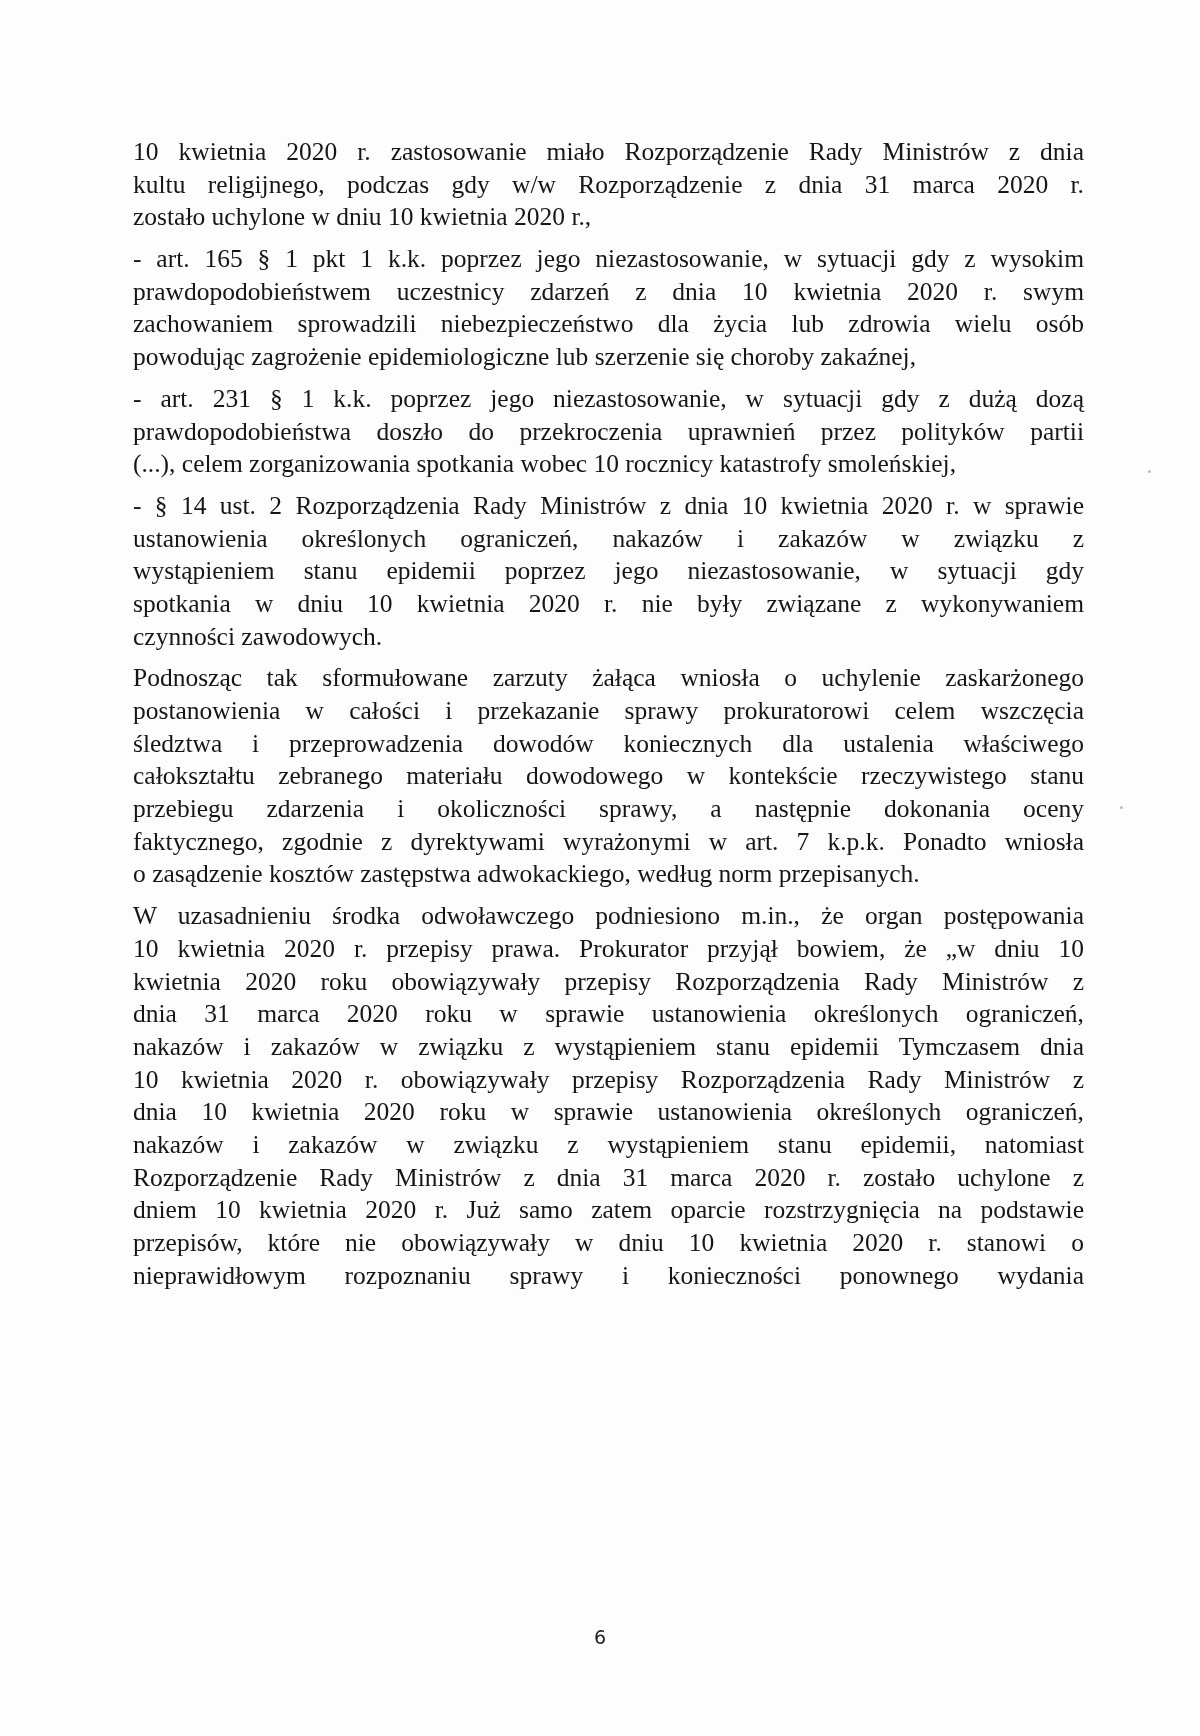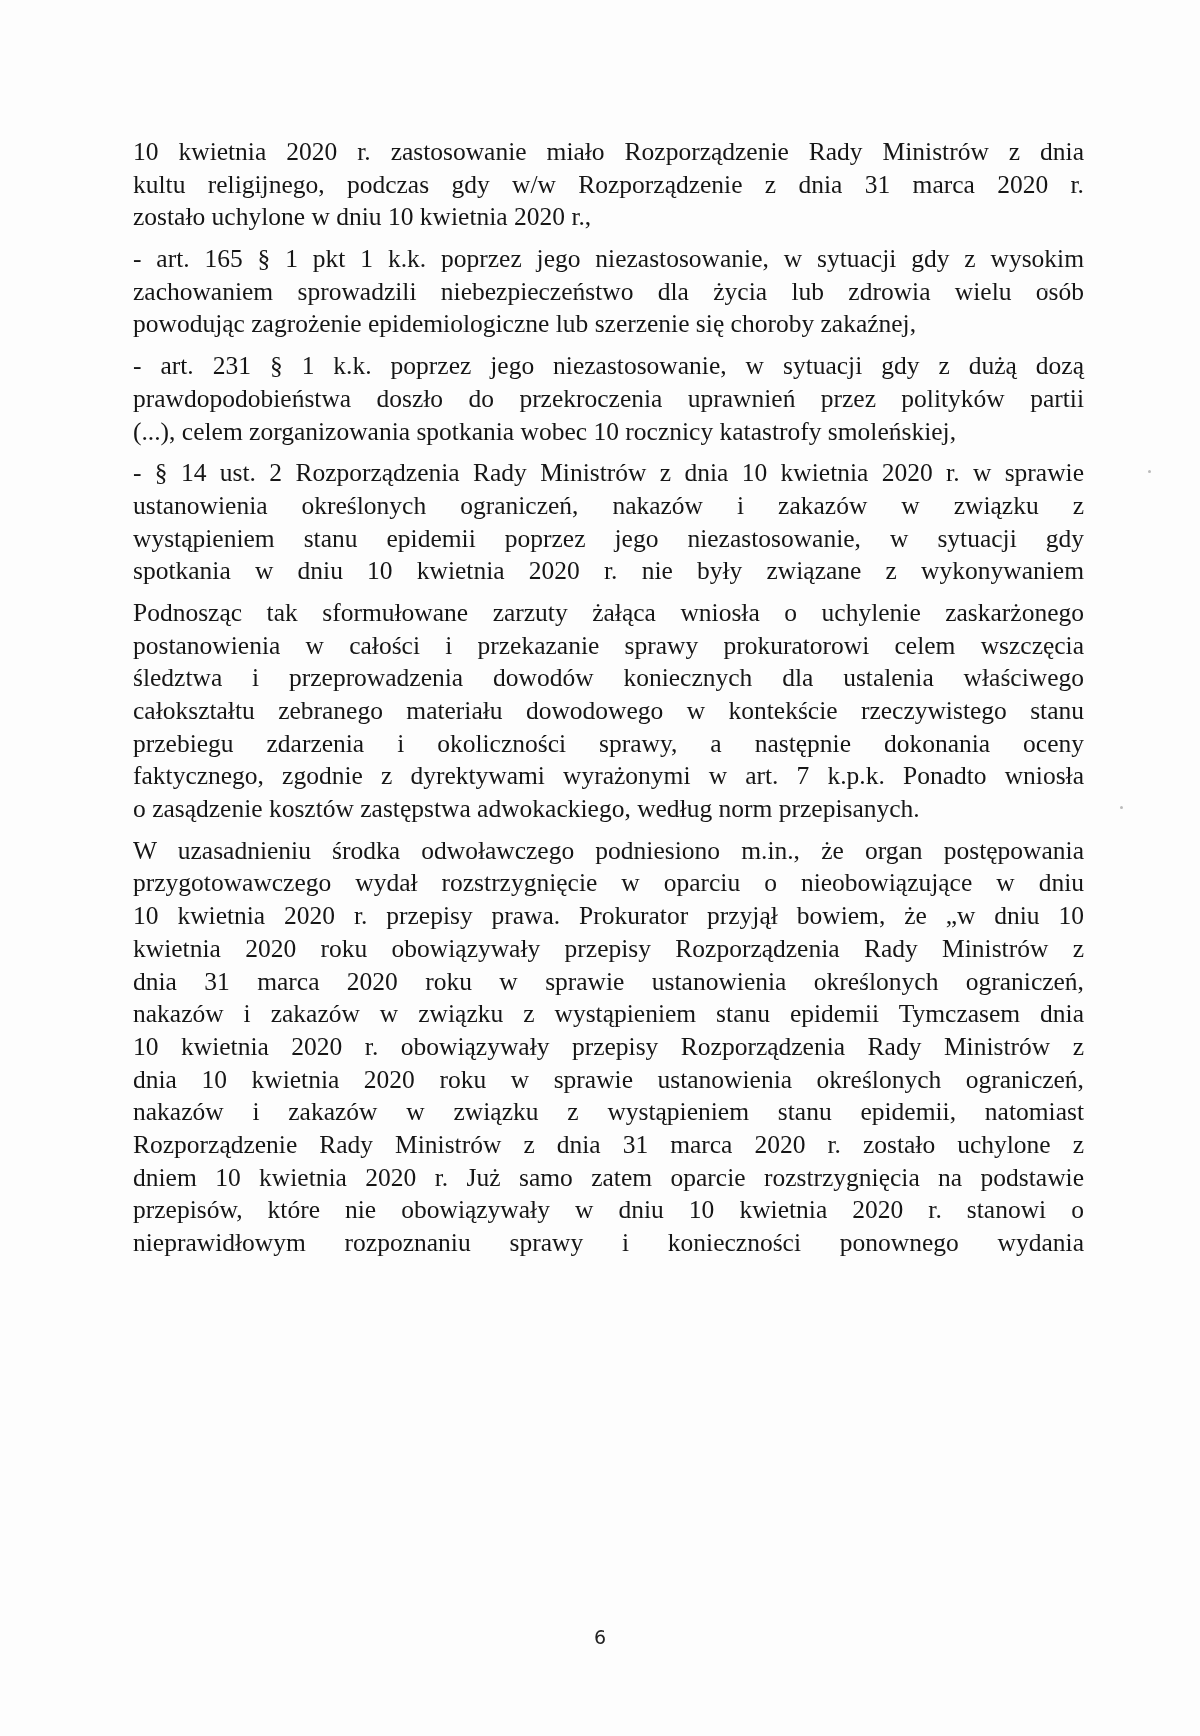--- a/index.html
+++ b/index.html
@@ -63,50 +63,51 @@
   <div class="text-block">
 
     <div class="para">
       <span class="line" style="white-space: normal; text-align-last: justify;">10 kwietnia 2020 r. zastosowanie miało Rozporządzenie Rady Ministrów z dnia</span>
       <span class="line" style="white-space: normal; text-align-last: justify;">kultu religijnego, podczas gdy w/w Rozporządzenie z dnia 31 marca 2020 r.</span>
       <span class="line left">zostało uchylone w dniu 10 kwietnia 2020 r.,</span>
     </div>
 
     <div class="para">
       <span class="line" style="white-space: normal; text-align-last: justify;">- art. 165 § 1 pkt 1 k.k. poprzez jego niezastosowanie, w sytuacji gdy z wysokim</span>
+      <span class="line" style="white-space: normal; text-align-last: justify;">prawdopodobieństwem uczestnicy zdarzeń z dnia 10 kwietnia 2020 r. swym</span>
       <span class="line" style="white-space: normal; text-align-last: justify;">zachowaniem sprowadzili niebezpieczeństwo dla życia lub zdrowia wielu osób</span>
       <span class="line left">powodując zagrożenie epidemiologiczne lub szerzenie się choroby zakaźnej,</span>
     </div>
 
     <div class="para">
       <span class="line" style="white-space: normal; text-align-last: justify;">- art. 231 § 1 k.k. poprzez jego niezastosowanie, w sytuacji gdy z dużą dozą</span>
       <span class="line" style="white-space: normal; text-align-last: justify;">prawdopodobieństwa doszło do przekroczenia uprawnień przez polityków partii</span>
       <span class="line left">(...), celem zorganizowania spotkania wobec 10 rocznicy katastrofy smoleńskiej,</span>
     </div>
 
     <div class="para">
       <span class="line" style="white-space: normal; text-align-last: justify;">- § 14 ust. 2 Rozporządzenia Rady Ministrów z dnia 10 kwietnia 2020 r. w sprawie</span>
       <span class="line" style="white-space: normal; text-align-last: justify;">ustanowienia określonych ograniczeń, nakazów i zakazów w związku z</span>
       <span class="line" style="white-space: normal; text-align-last: justify;">wystąpieniem stanu epidemii poprzez jego niezastosowanie, w sytuacji gdy</span>
       <span class="line" style="white-space: normal; text-align-last: justify;">spotkania w dniu 10 kwietnia 2020 r. nie były związane z wykonywaniem</span>
+      <span class="line left">czynności zawodowych.</span>
     </div>
 
     <div class="para">
       <span class="line" style="white-space: normal; text-align-last: justify;">Podnosząc tak sformułowane zarzuty żałąca wniosła o uchylenie zaskarżonego</span>
       <span class="line" style="white-space: normal; text-align-last: justify;">postanowienia w całości i przekazanie sprawy prokuratorowi celem wszczęcia</span>
       <span class="line" style="white-space: normal; text-align-last: justify;">śledztwa i przeprowadzenia dowodów koniecznych dla ustalenia właściwego</span>
       <span class="line" style="white-space: normal; text-align-last: justify;">całokształtu zebranego materiału dowodowego w kontekście rzeczywistego stanu</span>
       <span class="line" style="white-space: normal; text-align-last: justify;">przebiegu zdarzenia i okoliczności sprawy, a następnie dokonania oceny</span>
       <span class="line" style="white-space: normal; text-align-last: justify;">faktycznego, zgodnie z dyrektywami wyrażonymi w art. 7 k.p.k. Ponadto wniosła</span>
       <span class="line left">o zasądzenie kosztów zastępstwa adwokackiego, według norm przepisanych.</span>
     </div>
 
     <div class="para">
       <span class="line" style="white-space: normal; text-align-last: justify;">W uzasadnieniu środka odwoławczego podniesiono m.in., że organ postępowania</span>
-      <span class="line" style="white-space: normal; text-align-last: justify;">przygotowawczego wydał rozstrzygnięcie w oparciu o nieobowiązujące w dniu</span>
       <span class="line" style="white-space: normal; text-align-last: justify;">10 kwietnia 2020 r. przepisy prawa. Prokurator przyjął bowiem, że „w dniu 10</span>
       <span class="line" style="white-space: normal; text-align-last: justify;">kwietnia 2020 roku obowiązywały przepisy Rozporządzenia Rady Ministrów z</span>
       <span class="line" style="white-space: normal; text-align-last: justify;">dnia 31 marca 2020 roku w sprawie ustanowienia określonych ograniczeń,</span>
       <span class="line" style="white-space: normal; text-align-last: justify;">nakazów i zakazów w związku z wystąpieniem stanu epidemii Tymczasem dnia</span>
       <span class="line" style="white-space: normal; text-align-last: justify;">10 kwietnia 2020 r. obowiązywały przepisy Rozporządzenia Rady Ministrów z</span>
       <span class="line" style="white-space: normal; text-align-last: justify;">dnia 10 kwietnia 2020 roku w sprawie ustanowienia określonych ograniczeń,</span>
       <span class="line" style="white-space: normal; text-align-last: justify;">nakazów i zakazów w związku z wystąpieniem stanu epidemii, natomiast</span>
       <span class="line" style="white-space: normal; text-align-last: justify;">Rozporządzenie Rady Ministrów z dnia 31 marca 2020 r. zostało uchylone z</span>
       <span class="line" style="white-space: normal; text-align-last: justify;">dniem 10 kwietnia 2020 r. Już samo zatem oparcie rozstrzygnięcia na podstawie</span>
       <span class="line" style="white-space: normal; text-align-last: justify;">przepisów, które nie obowiązywały w dniu 10 kwietnia 2020 r. stanowi o</span>

